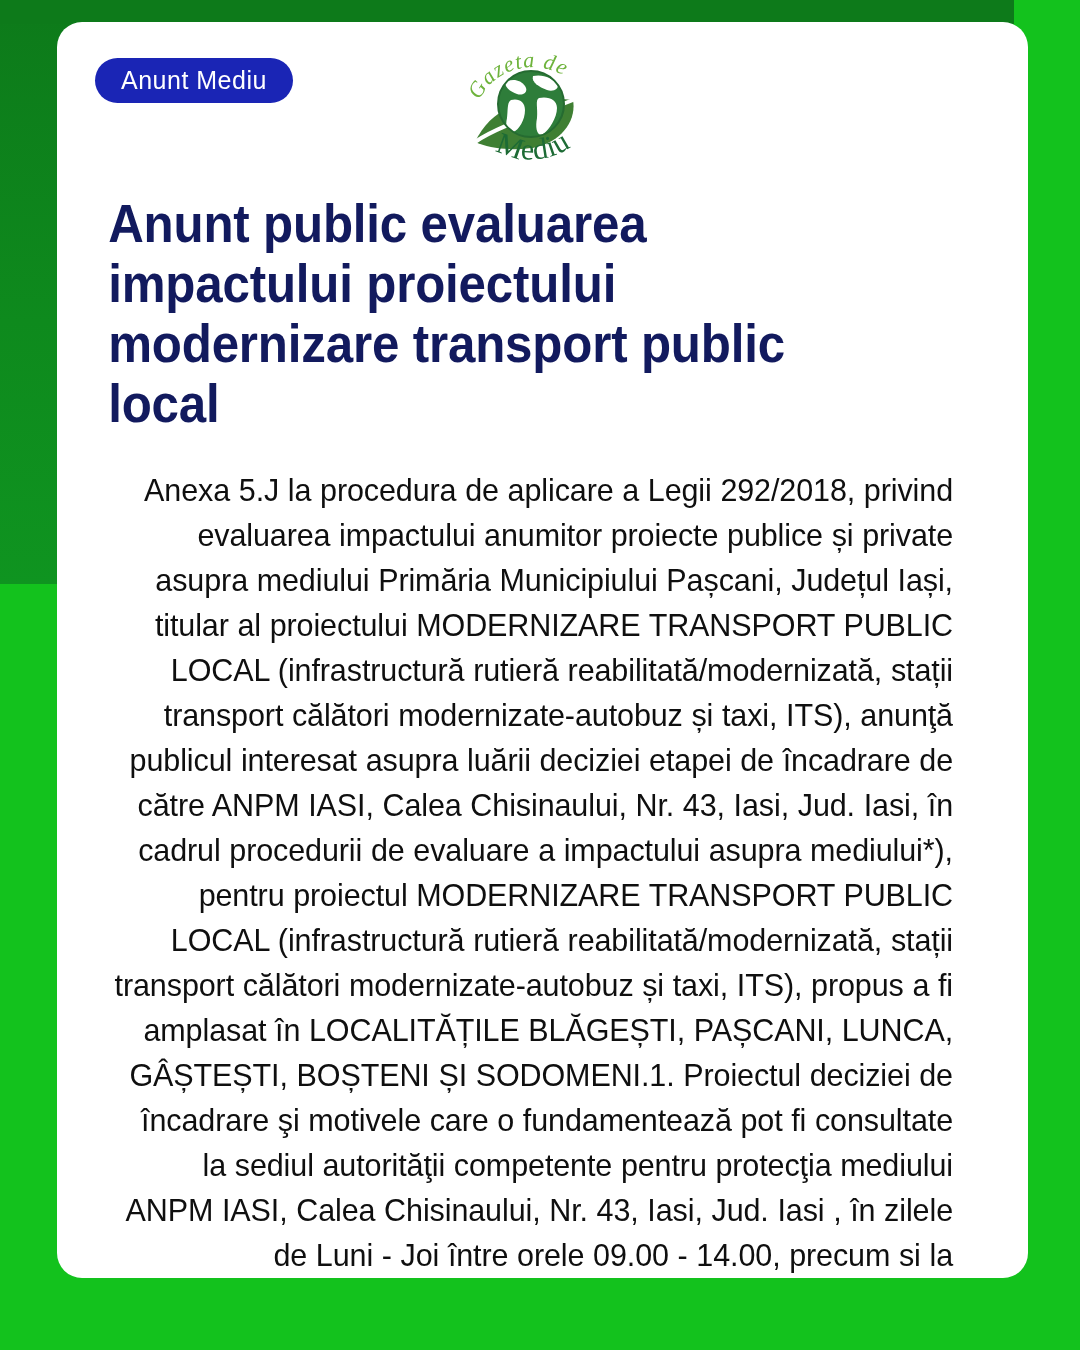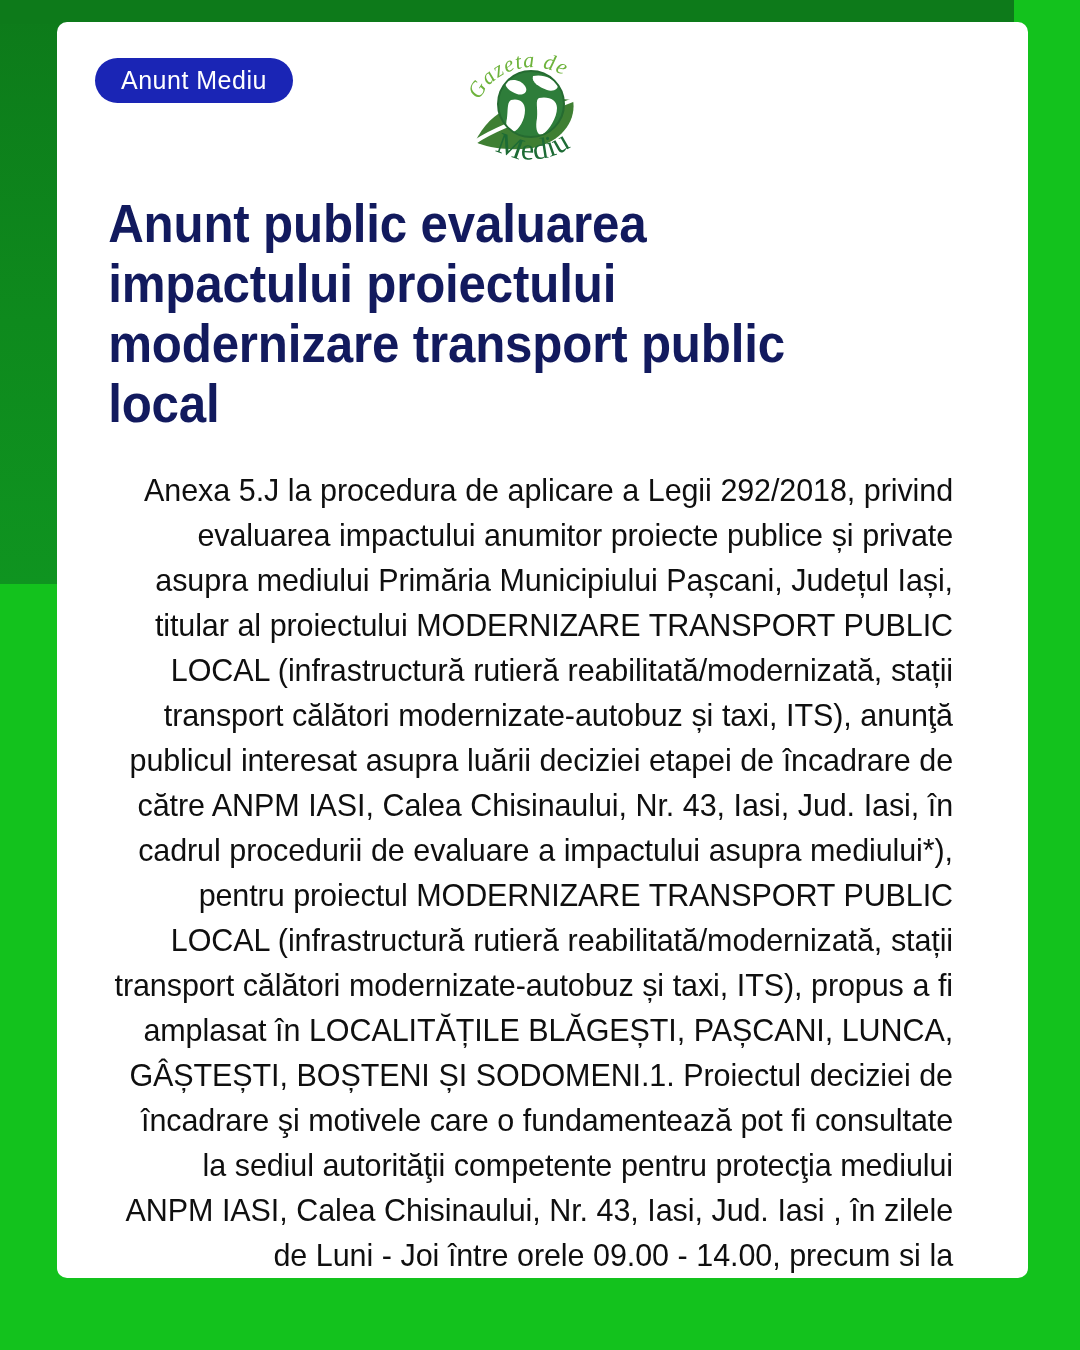--- a/index.html
+++ b/index.html
@@ -40,21 +40,21 @@
   }
 
   
   .card {
     position: absolute;
     left: 57px;
     top: 22px;
     width: 971px;
     height: 1256px;
     background: #ffffff;
-    border-radius: 10px;
+    border-radius: 25px;
     overflow: hidden;
   }
 
   
   .card-header {
     position: relative;
     height: 152px;
   }
   .badge {
     position: absolute;

